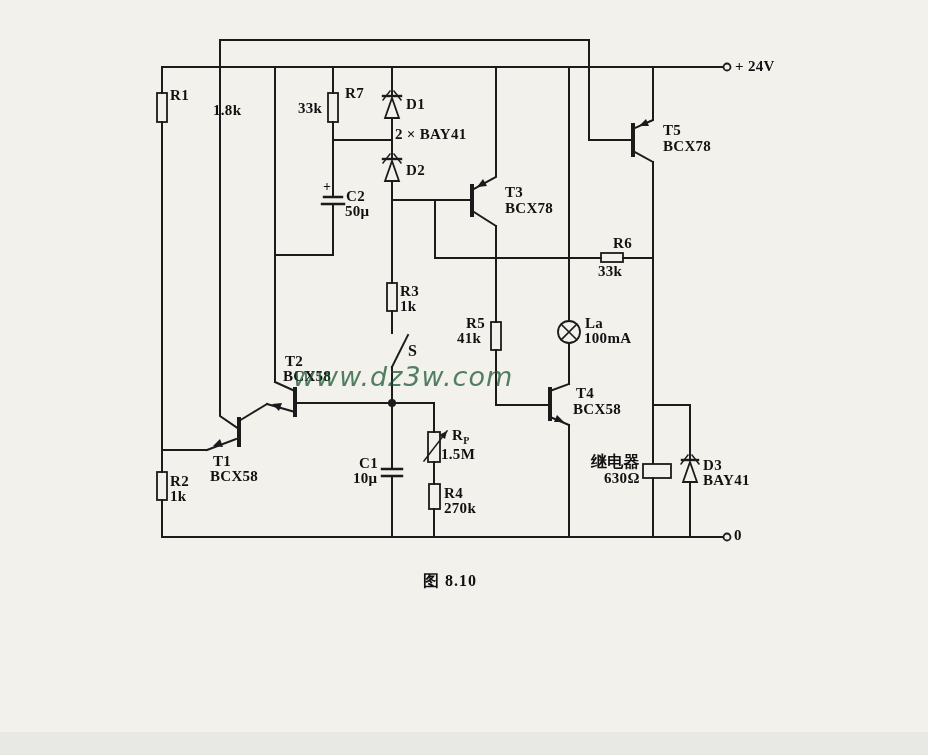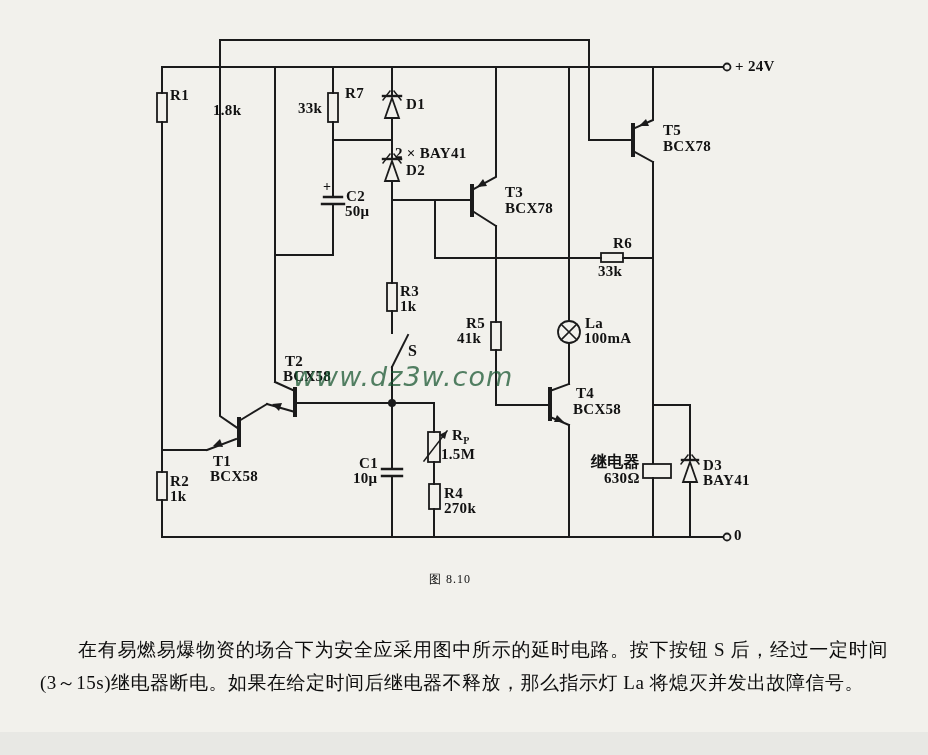--- a/index.html
+++ b/index.html
@@ -16,21 +16,21 @@
   .lbl.big{font-size:16px;}
   .lbl sub{font-size:10px;font-weight:700;}
   .watermark{
     position:absolute;left:293px;top:361px;
     font-family:"DejaVu Sans",sans-serif;font-style:italic;
     font-size:27px;color:#14532d;opacity:.72;letter-spacing:1px;
     white-space:nowrap;
   }
   .caption{
     position:absolute;left:360px;top:571px;width:180px;text-align:center;
-    font-size:12px;font-weight:400;letter-spacing:1px;
+    font-size:16px;font-weight:700;letter-spacing:1px;
   }
   .paragraph{
     position:absolute;left:40px;top:633px;width:848px;
     font-size:19px;line-height:33px;letter-spacing:.5px;
     text-align:justify;text-indent:2em;font-weight:400;color:#0d0d0d;
   }
   .scan-band{
     position:absolute;left:40px;top:749px;width:868px;height:6px;
     background:#2e2e2e;border-radius:2px;
   }
@@ -183,21 +183,21 @@
   <span class="lbl" style="left:735px;top:59px;">+ 24V</span>
   <span class="lbl" style="left:734px;top:528px;">0</span>
 
   <span class="lbl" style="left:170px;top:88px;">R1</span>
   <span class="lbl" style="left:170px;top:103px;margin-left:43px;">1.8k</span>
 
   <span class="lbl" style="left:305px;top:86px;margin-left:40px;">R7</span>
   <span class="lbl" style="left:298px;top:101px;">33k</span>
 
   <span class="lbl" style="left:406px;top:97px;">D1</span>
-  <span class="lbl" style="left:395px;top:146px;">2 × BAY41</span>
+  <span class="lbl" style="left:395px;top:127px;">2 × BAY41</span>
   <span class="lbl" style="left:406px;top:163px;">D2</span>
 
   <span class="lbl" style="left:323px;top:179px;font-size:14px;">+</span>
   <span class="lbl" style="left:346px;top:189px;">C2</span>
   <span class="lbl" style="left:345px;top:204px;">50μ</span>
 
   <span class="lbl" style="left:663px;top:123px;">T5</span>
   <span class="lbl" style="left:663px;top:139px;">BCX78</span>
 
   <span class="lbl" style="left:505px;top:185px;">T3</span>
@@ -241,16 +241,15 @@
   <span class="lbl big" style="left:591px;top:454px;">继电器</span>
   <span class="lbl" style="left:604px;top:471px;">630Ω</span>
 
   <span class="lbl" style="left:703px;top:458px;">D3</span>
   <span class="lbl" style="left:703px;top:473px;">BAY41</span>
 
   <span class="watermark">www.dz3w.com</span>
 
   <div class="caption">图 8.10</div>
 
-  <div class="paragraph">在有易燃易爆物资的场合下为安全应采用图中所示的延时电路。按下按钮 S 后，经过一定时间(3～15s)继电器断电。如果在给定时间后继电器不释放，那么指示灯 La 将熄灭并发出故障信号。</div>
 
   <div class="scan-band"></div>
 </div>
 
 </body></html>

